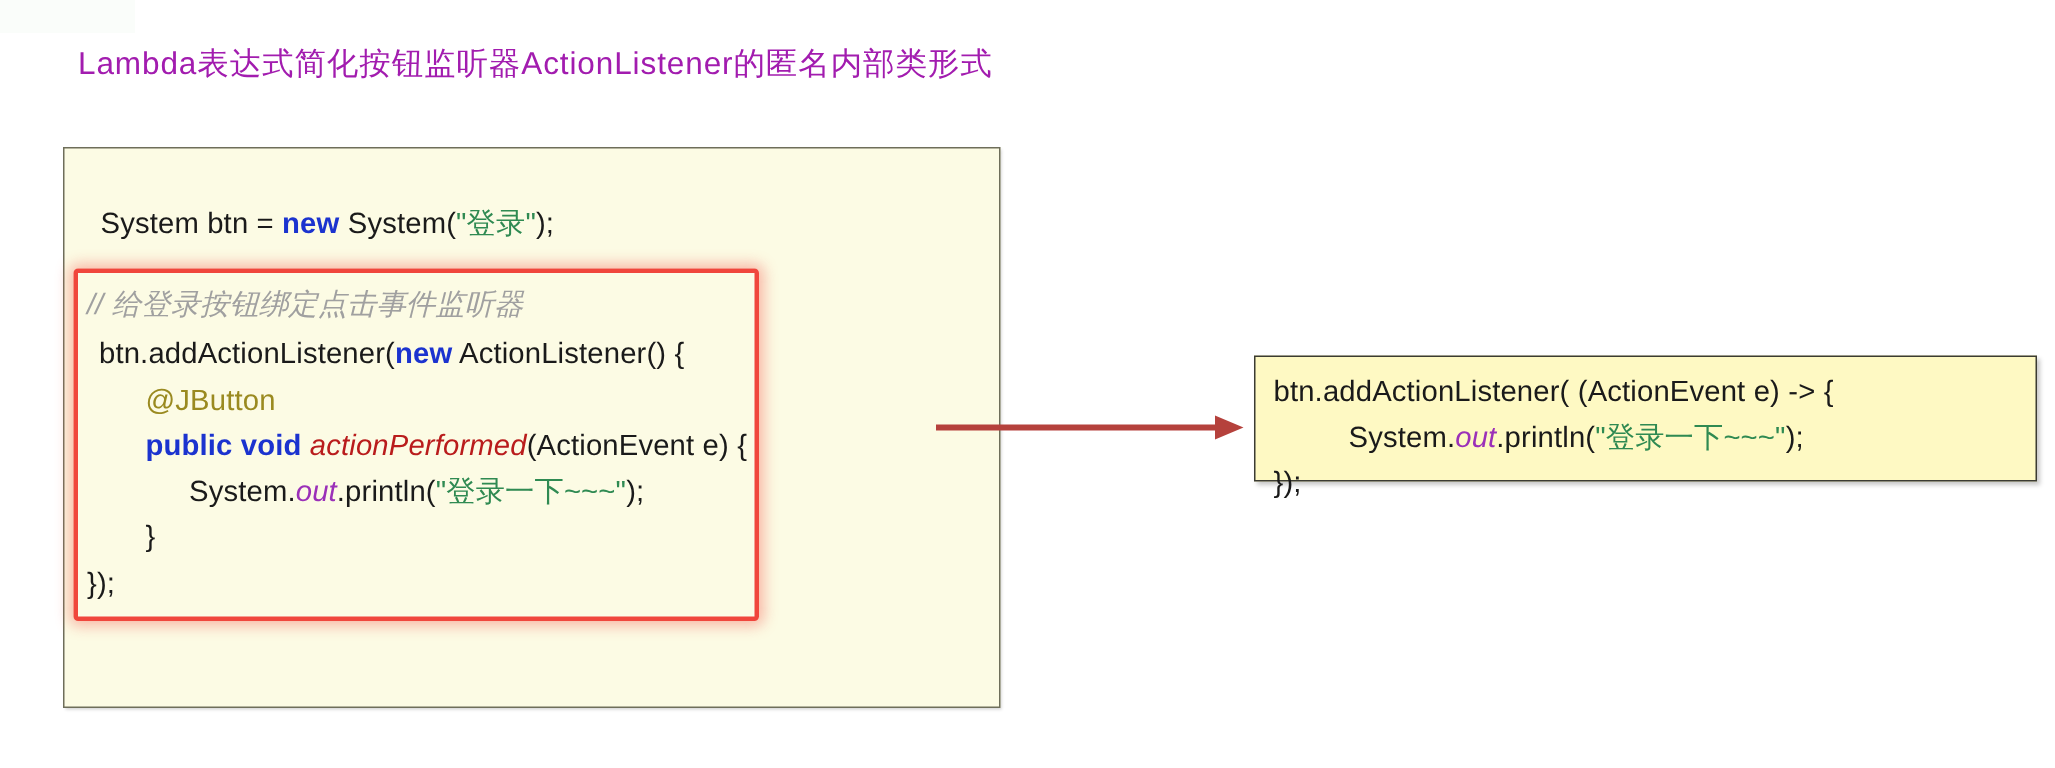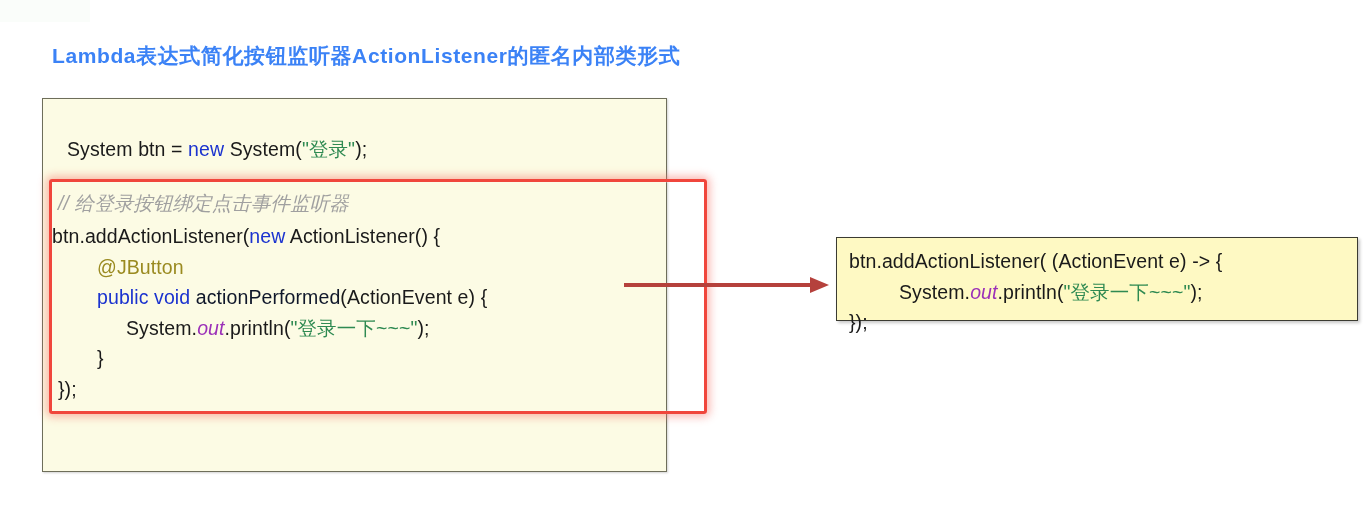--- a/index.html
+++ b/index.html
@@ -20,24 +20,24 @@
     position: absolute;
     left: 0; top: 0;
     width: 90px; height: 22px;
     background: #fafdfa;
   }
 
   
   .slide-title {
     position: absolute;
     left: 52px;
-    top: 41px;
+    top: 28px;
     font-size: 21px;
-    font-weight: bold;
-    color: #3b82f6;
+    font-weight: normal;
+    color: #a21caf;
     letter-spacing: 0.6px;
     white-space: nowrap;
     line-height: 30px;
   }
 
   
   .code-panel {
     position: absolute;
     left: 42px;
     top: 98px;
@@ -59,40 +59,40 @@
   }
 
   
   .line-decl { left: 24px; top: 38px; }
 
   
   .highlight-box {
     position: absolute;
     left: 6px;
     top: 80px;
-    width: 658px;
+    width: 457px;
     height: 235px;
     border: 3px solid #f0463c;
     border-radius: 3px;
     box-sizing: border-box;
     box-shadow: 0 0 9px 3px rgba(244, 110, 100, 0.48),
                 inset 0 0 0 1px rgba(255,255,255,0.2);
     background: transparent;
   }
 
   .hl-line {
     position: absolute;
     font-size: 19.5px;
     color: #1a1a1a;
     white-space: pre;
     line-height: 24px;
     letter-spacing: 0.1px;
   }
   .hl-comment  { left: 6px;  top: 9px;  }
-  .hl-add      { left: 0; top: 42px; }
+  .hl-add      { left: 14px; top: 42px; }
   .hl-override { left: 45px; top: 73px; }
   .hl-sig      { left: 45px; top: 103px;}
   .hl-print    { left: 74px; top: 134px;}
   .hl-close1   { left: 45px; top: 164px;}
   .hl-close2   { left: 6px;  top: 195px;}
 
   
   .lambda-panel {
     position: absolute;
     left: 836px;
@@ -110,25 +110,25 @@
     color: #1a1a1a;
     white-space: pre;
     line-height: 24px;
     letter-spacing: 0.1px;
   }
   .lam-1 { left: 12px; top: 11px; }
   .lam-2 { left: 62px; top: 42px; }
   .lam-3 { left: 12px; top: 72px; }
 
   
-  .tok-keyword  { color: #1b33cf; }
+  .tok-keyword  { color: #1b33cf; font-weight: bold; }
   .tok-string   { color: #2f8a52; }
   .tok-comment  { color: #a0a0a0; font-style: italic; }
   .tok-anno     { color: #9a8a20; }
-  .tok-method   { color: #0f172a; }
+  .tok-method   { color: #b91c1c; font-style: italic; }
   .tok-field    { color: #9b30b8; font-style: italic; }
   .tok-plain    { color: #1a1a1a; }
 
   
   .arrow-wrap {
     position: absolute;
     left: 620px;
     top: 272px;
     width: 215px;
     height: 26px;

